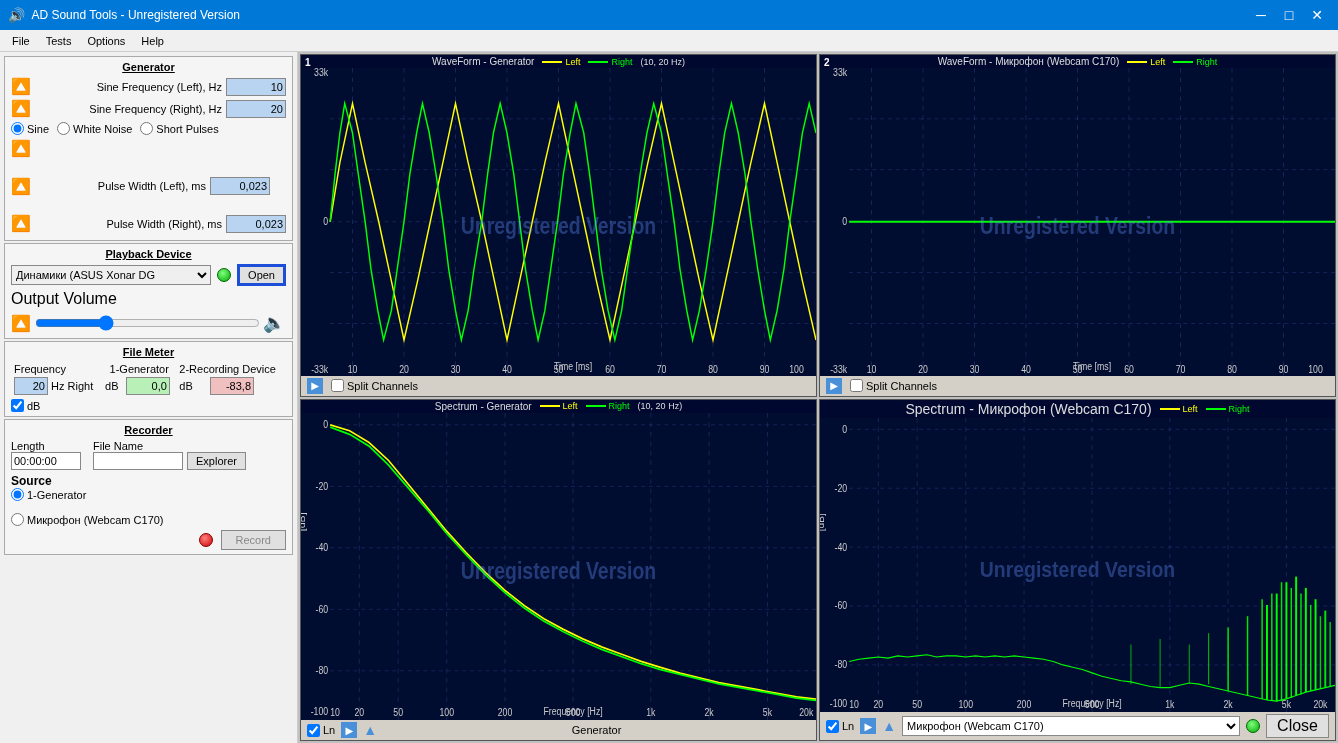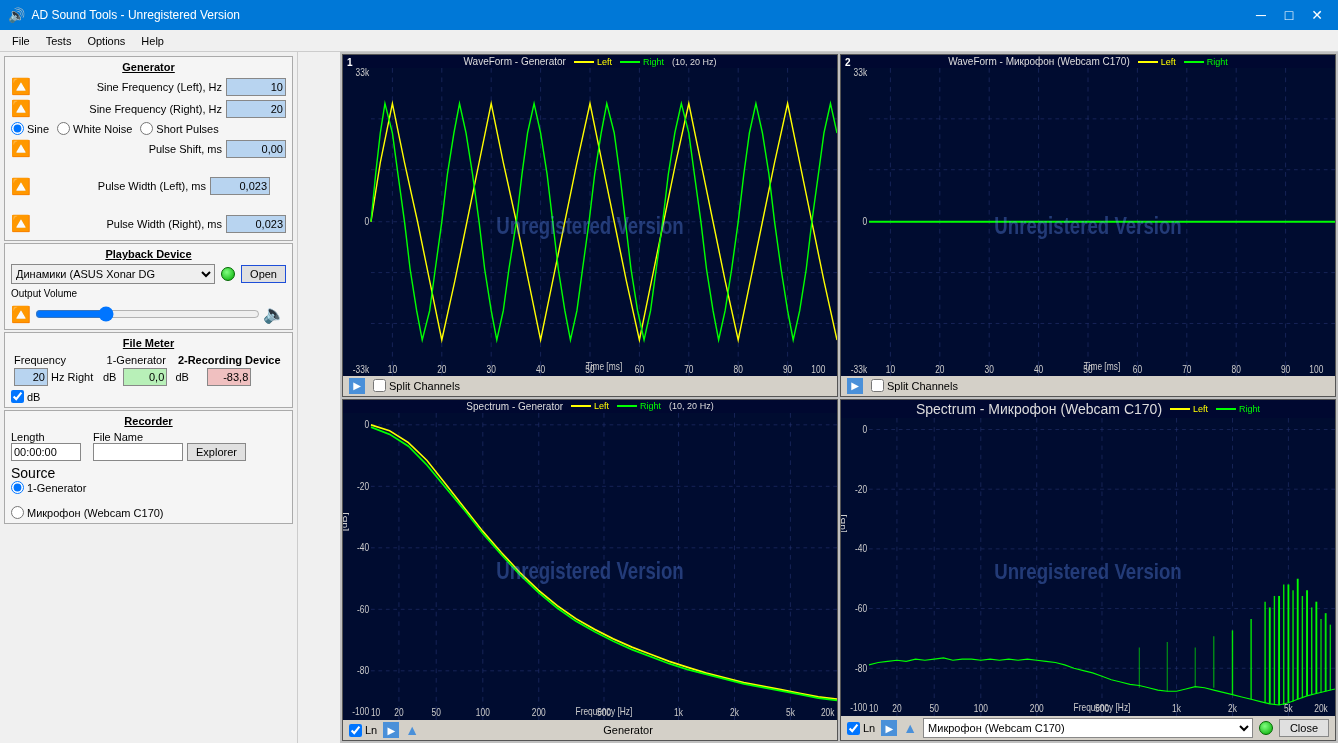--- a/index.html
+++ b/index.html
@@ -39,21 +39,20 @@
     }
     .menu-item {
       padding: 2px 8px;
       cursor: pointer;
       font-size: 11px;
     }
 
     .main-layout {
       display: flex;
       height: calc(743px - 52px);
-      gap: 42px;
     }
 
     
     .left-panel {
       width: 298px;
       min-width: 298px;
       background: #f0f0f0;
       border-right: 1px solid #ccc;
       padding: 4px;
       display: flex;
@@ -123,31 +122,31 @@
     }
     .led-green {
       width: 14px; height: 14px;
       border-radius: 50%;
       background: radial-gradient(circle at 40% 35%, #80ff80, #00aa00);
       border: 1px solid #006600;
     }
     .open-btn {
       padding: 2px 8px;
       font-size: 11px;
-      border: 1px solid #1d4ed8;
+      border: 3px solid #1d4ed8;
       background: #e0e0e0;
       cursor: pointer;
     }
 
     .volume-row {
       display: flex;
       align-items: center;
       gap: 6px;
     }
-    .volume-label { font-size: 10px; }
+    .volume-label { font-size: 16px; }
 
     
     .level-table {
       width: 100%;
       font-size: 11px;
       border-collapse: collapse;
     }
     .level-table td { padding: 1px 3px; }
     .lm-input {
       width: 44px; height: 18px;
@@ -200,21 +199,21 @@
       background: white;
     }
     .filename-input {
       width: 90px; height: 18px;
       border: 1px solid #888;
       font-size: 11px;
       padding: 1px 2px;
       background: white;
     }
     .source-row { margin-top: 4px; }
-    .source-label { font-size: 14px; font-weight: normal; }
+    .source-label { font-size: 12px; font-weight: bold; }
     .record-row {
       display: flex;
       align-items: center;
       justify-content: flex-end;
       gap: 8px;
       margin-top: 4px;
     }
     .record-btn {
       padding: 3px 14px;
       font-size: 11px;
@@ -298,21 +297,21 @@
     .ln-check { display: flex; align-items: center; gap: 3px; font-size: 11px; }
     .device-dropdown {
       height: 20px;
       font-size: 11px;
       border: 1px solid #888;
       background: white;
       flex: 1;
     }
     .close-btn {
       padding: 2px 10px;
-      font-size: 11px;
+      font-size: 16px;
       border: 1px solid #888;
       background: #e0e0e0;
       cursor: pointer;
     }
 
     
     .grid-line-h { stroke: #2a3a7a; stroke-width: 0.5; stroke-dasharray: 4,4; }
     .grid-line-v { stroke: #2a3a7a; stroke-width: 0.5; stroke-dasharray: 4,4; }
     .axis-text { fill: #ccc; font-size: 9px; }
     .chart-bg { fill: #000c30; }
@@ -370,24 +369,20 @@
             <span>White Noise</span>
         </label>
         <label class="radio-item">
           <input type="radio" name="waveform" style=""> 
             <span>Short Pulses</span>
         </label>
       </div>
 
       <div class="slider-row">
         <span class="slider-icon">🔼</span>
-        <div class="field-row" style="flex:1; margin:0;">
-          <span class="field-label">Pulse Shift, ms</span>
-          <input class="field-input" type="text" value="0,00" style="">
-        </div>
       </div>
 
       <div class="slider-row">
         <span class="slider-icon">🔼</span>
         <div class="field-row" style="flex:1; margin:16px;">
           <span class="field-label">Pulse Width (Left), ms</span>
           <input class="field-input" type="text" value="0,023" style="">
         </div>
       </div>
 
@@ -419,21 +414,21 @@
       </div>
     </div>
 
     <div class="section-box">
       <div class="section-title">File Meter</div>
       <table class="level-table">
         <tbody>
             <tr>
           <td>Frequency</td>
           <td colspan="2" style="text-align:center;">1-Generator</td>
-          <td colspan="2" style="text-align:center;font-weight:bold;">2-Recording Device</td>
+          <td colspan="2" style="text-align:left;">2-Recording Device</td>
         </tr>
         <tr>
           <td><input class="hz-input" type="text" value="20" style=""> <span>Hz Right</span></td>
           <td><span>dB</span></td>
           <td><input class="lm-input" type="text" value="0,0" style=""></td>
           <td><span>dB</span></td>
           <td><input class="lm-input-red" type="text" value="-83,8" style=""></td>
         </tr>
       </tbody>
         </table>
@@ -462,20 +457,24 @@
         <div class="source-label">Source</div>
         <label class="radio-item">
           <input type="radio" name="source" checked="" style=""> 
             <span>1-Generator</span>
         </label>
         <br>
         <label class="radio-item">
           <input type="radio" name="source" style=""> 
             <span>Микрофон (Webcam C170)</span>
         </label>
+      </div>
+      <div class="record-row">
+        <div class="led-red"></div>
+        <button class="record-btn">Record</button>
       </div>
     </div>
 
   </div>
 
   <div class="right-panels">
 
     <div class="chart-panel">
       <div class="chart-title-bar">
         <span style="position:absolute;left:4px;top:2px;color:white;font-weight:bold;">1</span>

